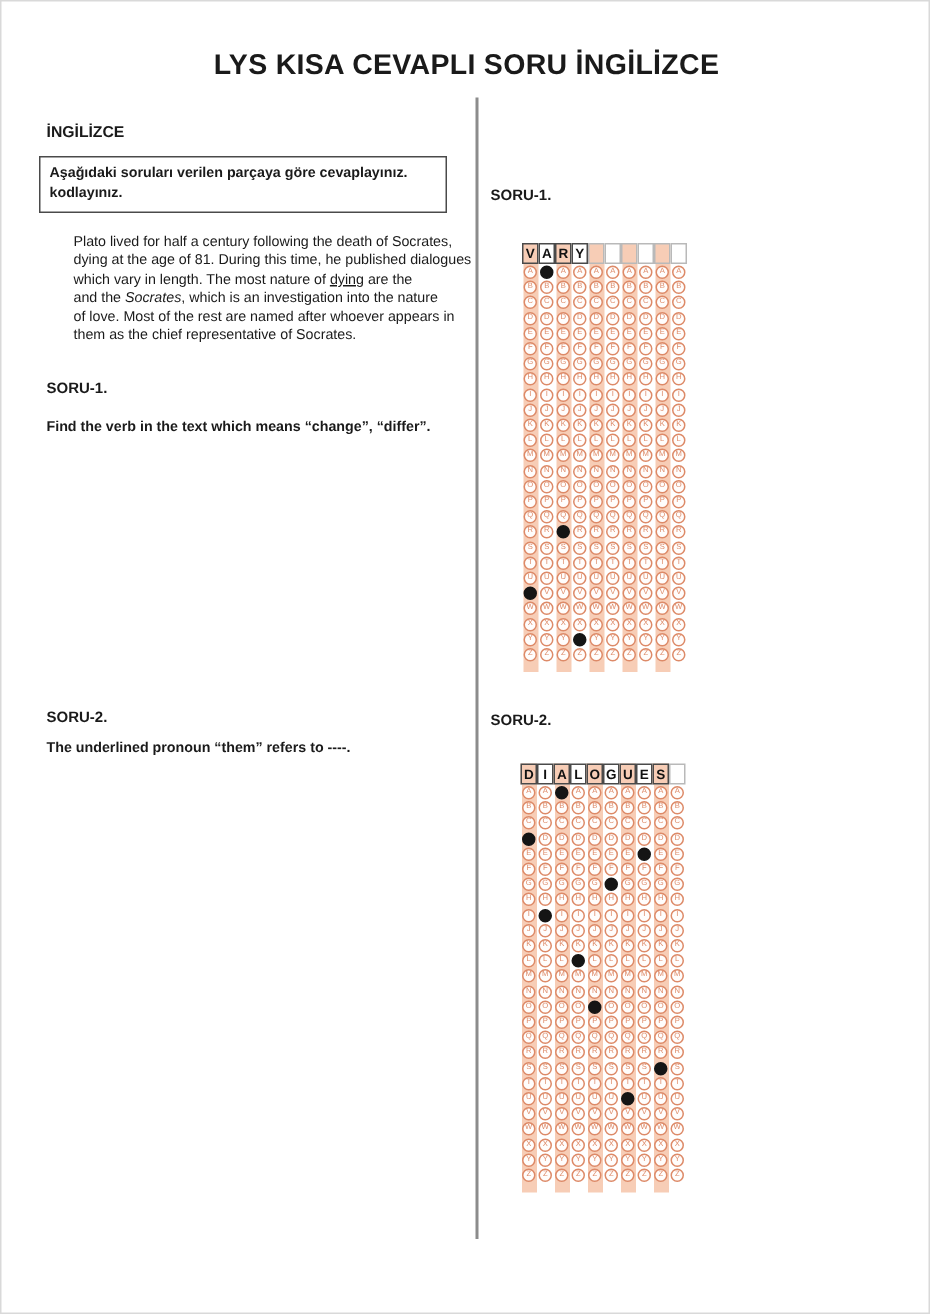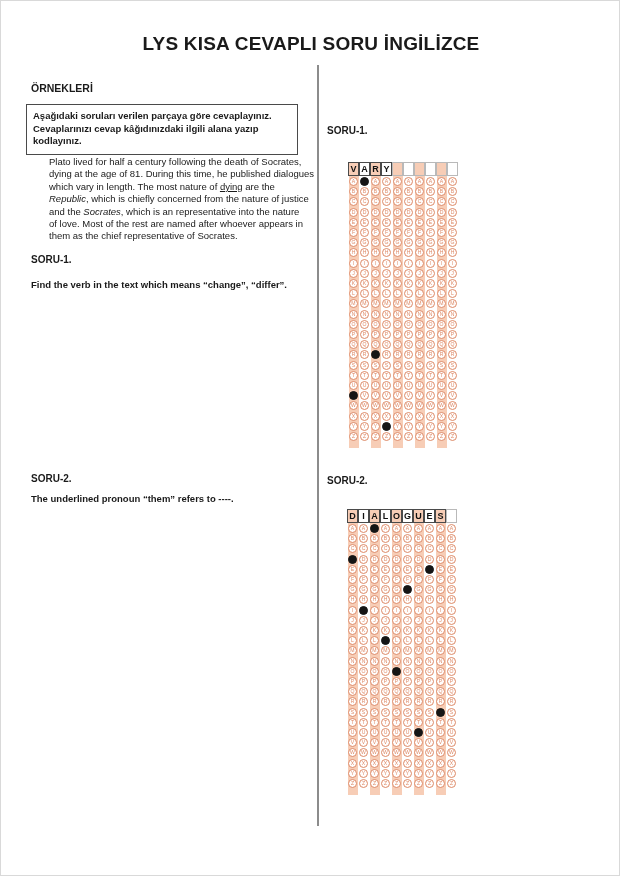--- a/index.html
+++ b/index.html
@@ -58,34 +58,32 @@
 </style>
 </head>
 <body>
 
 <div class="page">
 
   <div class="title">LYS KISA CEVAPLI SORU İNGİLİZCE</div>
 
   <div class="divider"></div>
 
-  <div class="section-heading">ÖRNEKLERİ</div>
+  <div class="section-heading">İNGİLİZCE</div>
 
   <div class="instruction-box">
     <div class="line">Aşağıdaki soruları verilen parçaya göre cevaplayınız.</div>
-    <div class="line">Cevaplarınızı cevap kâğıdınızdaki ilgili alana yazıp</div>
     <div class="line">kodlayınız.</div>
   </div>
 
   <div class="passage">
       <div class="line"><span>Plato lived for half a century following the death of Socrates,</span></div>
       <div class="line"><span>dying at the age of 81. During this time, he published dialogues</span></div>
       <div class="line"><span>which vary in length. The most nature of </span><span style="text-decoration: underline;">dying</span><span> are the</span></div>
-      <div class="line"><span style="font-style: italic;">Republic</span><span>, which is chiefly concerned from the nature of justice</span></div>
-      <div class="line"><span>and the </span><span style="font-style: italic;">Socrates</span><span>, which is an representative into the nature</span></div>
+      <div class="line"><span>and the </span><span style="font-style: italic;">Socrates</span><span>, which is an investigation into the nature</span></div>
       <div class="line"><span>of love. Most of the rest are named after whoever appears in</span></div>
       <div class="line"><span>them as the chief representative of Socrates.</span></div>
     </div>
 
   <div class="soru-label lbl-soru1-left">SORU-1.</div>
   <div class="question q1-left">Find the verb in the text which means “change”, “differ”.</div>
 
   <div class="soru-label lbl-soru2-left">SORU-2.</div>
   <div class="question q2-left">The underlined pronoun “them” refers to ----.</div>
 

